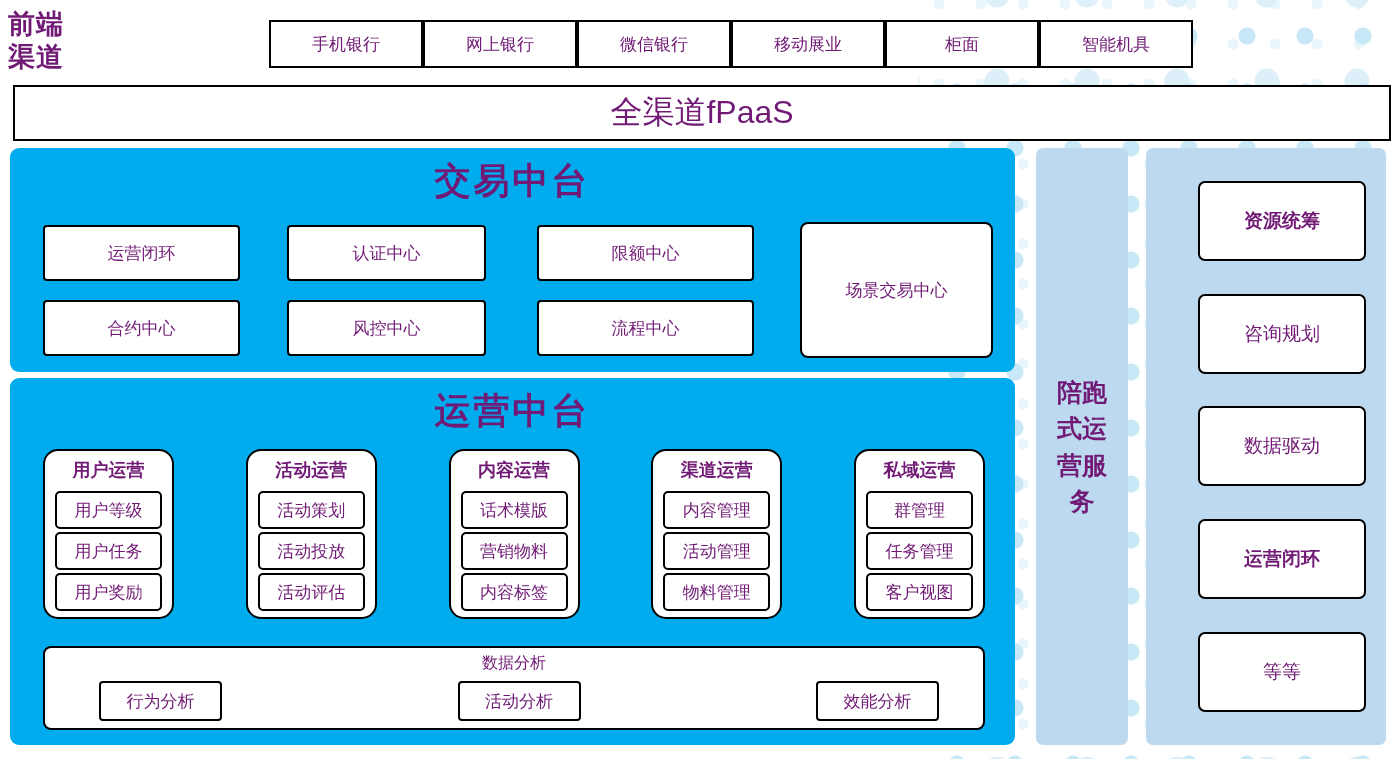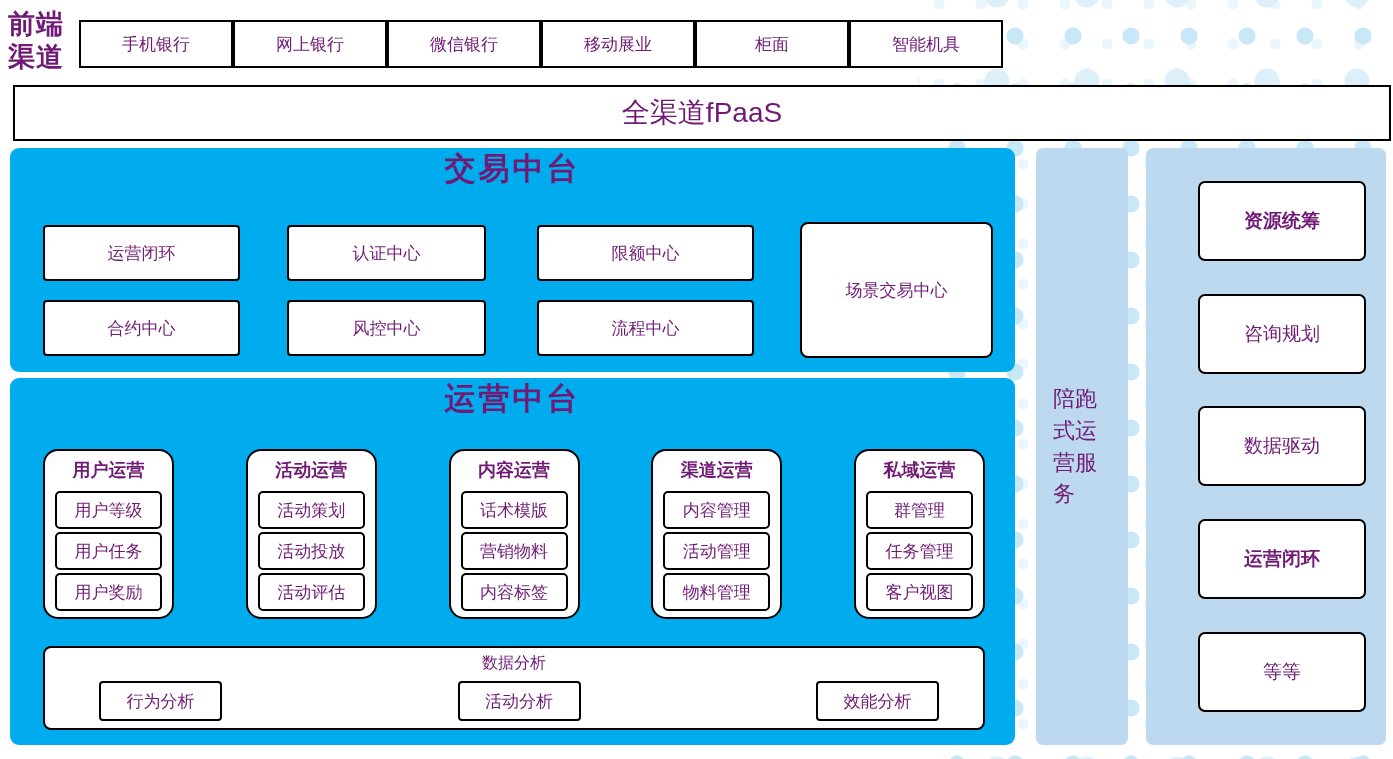--- a/index.html
+++ b/index.html
@@ -20,37 +20,37 @@
   }
   .lift { position:absolute; z-index:1; }
 
   
   .front-label {
     left:8px; top:8px; width:62px;
     font-family:"Liberation Serif", serif; font-weight:bold;
     font-size:27px; line-height:1.22; letter-spacing:1px;
   }
   .channels {
-    left:79px; top:20px; width:1286px; display:flex; justify-content:flex-start;
+    left:88px; top:20px; width:1286px; display:flex; justify-content:center;
   }
   .channel-box {
     width:154px; height:48px; background:#fff; border:2px solid #000;
     display:flex; align-items:center; justify-content:center; font-size:17px;
   }
   .fpaas-bar {
     left:13px; top:85px; width:1378px; height:56px; background:#fff;
     border:2px solid #000; display:flex; align-items:center; justify-content:center;
-    font-size:28px;
+    font-size:32px;
   }
 
   
   .blue-block { background:#00ACEE; border-radius:9px; }
   .block-title {
     text-align:center; font-family:"Liberation Serif", serif; font-weight:bold;
-    font-size:31px; letter-spacing:3px; 
+    font-size:36px; letter-spacing:3px; padding-top:9px;
   }
   .trading { left:10px; top:148px; width:1005px; height:224px; }
   .ops     { left:10px; top:378px; width:1005px; height:367px; }
 
   .wbox {
     position:absolute; background:#fff; border:2px solid #000; border-radius:4px;
     display:flex; align-items:center; justify-content:center; font-size:17px;
   }
   .tall-box { border-radius:8px; }
 
@@ -83,22 +83,22 @@
     display:flex; align-items:center; justify-content:center; font-size:17px;
   }
 
   
   .light-col { background:#BDD9F0; border-radius:7px; }
   .accompany {
     left:1036px; top:148px; width:92px; height:597px;
     display:flex; align-items:center; justify-content:center;
   }
   .accompany-text {
-    width:58px; font-size:22px; font-weight:normal; line-height:1.45;
-    word-break:break-all;
+    width:58px; font-size:25px; font-weight:bold; line-height:1.45;
+    text-align:center; word-break:break-all;
   }
   .services {
     left:1146px; top:148px; width:240px; height:597px;
     display:flex; flex-direction:column; justify-content:space-evenly; align-items:center;
   }
   .svc-box {
     width:168px; height:80px; background:#fff; border:2px solid #000; border-radius:7px;
     display:flex; align-items:center; justify-content:center; font-size:19px;margin-left:32px;
   }
   .svc-bold { font-weight:bold; }

